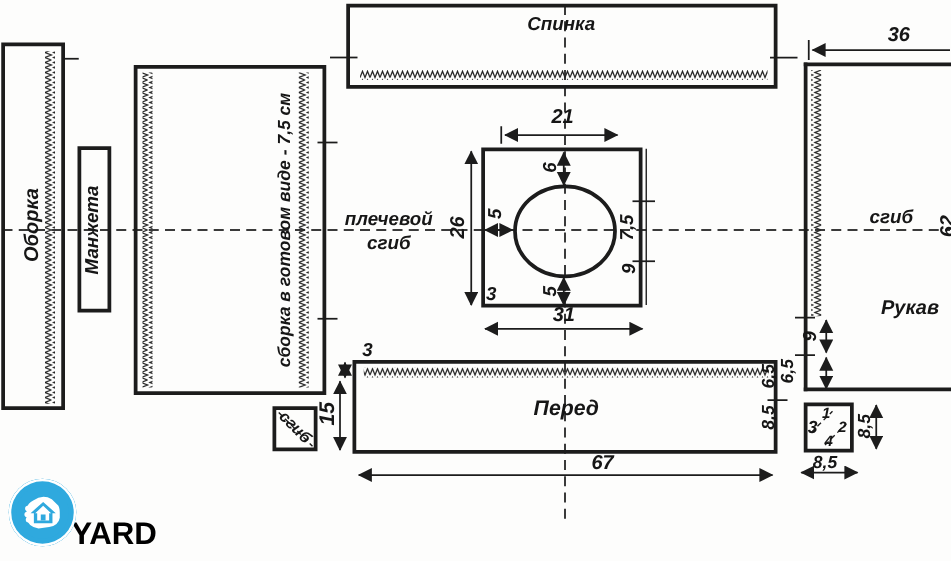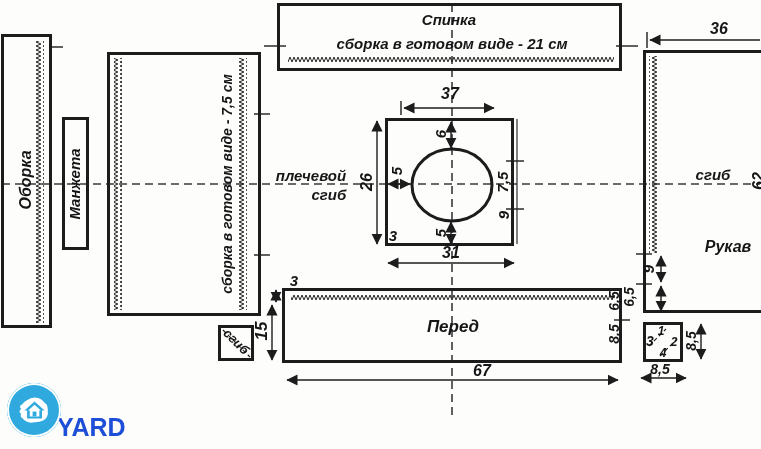--- a/index.html
+++ b/index.html
@@ -20,21 +20,21 @@
   .s12{font-size:12px;} .s13{font-size:13px;} .s14{font-size:14px;}
   .s16{font-size:16px;} .s17{font-size:17px;}
   .pre{white-space:pre-line;}
   .caption{
     position:absolute;z-index:4;left:66px;top:392px;transform:none;
     font-family:"Liberation Serif",serif;font-weight:bold;font-style:italic;
     font-size:17.5px;color:#101010;white-space:nowrap;
   }
   .brand{
     position:absolute;z-index:3;left:57px;top:412px;transform:none;
-    font-style:normal;font-weight:bold;font-size:25px;color:#1d4ed8;letter-spacing:0px;
+    font-style:normal;font-weight:bold;font-size:25px;color:#000000;letter-spacing:0px;
   }
   .logo{
     position:absolute;z-index:4;left:7px;top:383px;width:54px;height:54px;
     border-radius:50%;background:#2fa9de;display:flex;align-items:center;justify-content:center;
     box-shadow:inset 0 0 0 2px #ffffff, inset 0 0 0 6px #2fa9de;
   }
 </style>
 </head>
 <body>
 
@@ -113,29 +113,28 @@
   <div class="piece" style="left:385px;top:118px;width:129px;height:128px;"></div>
   <div class="piece" style="left:282px;top:288px;width:340px;height:75px;"></div>
   <div class="piece noR" style="left:643px;top:50px;width:118px;height:263px;"></div>
   <div class="piece" style="left:218px;top:325px;width:36px;height:36px;"></div>
   <div class="piece" style="left:643px;top:322px;width:40px;height:40px;"></div>
 
   <div class="lbl rot s16" style="left:26px;top:180px;">Оборка</div>
   <div class="lbl rot" style="left:75px;top:184px;">Манжета</div>
   <div class="lbl rot s14" style="left:228px;top:184px;">сборка в готовом виде - 7,5 см</div>
   <div class="lbl" style="left:449px;top:20px;">Спинка</div>
-  <div class="lbl" style="left:452px;top:44px;">сборка в готовом виде - 21 см</div>
-  <div class="lbl pre" style="left:311px;top:186px;text-align:right;">плечевой
+  <div class="lbl pre" style="left:311px;top:186px;">плечевой
 сгиб</div>
   <div class="lbl s17" style="left:453px;top:327px;">Перед</div>
   <div class="lbl" style="left:713px;top:175px;">сгиб</div>
   <div class="lbl s16" style="left:728px;top:247px;">Рукав</div>
   <div class="lbl rot45 s13" style="left:236px;top:342px;">сгиб</div>
 
-  <div class="lbl s16" style="left:450px;top:94px;">37</div>
+  <div class="lbl s16" style="left:450px;top:94px;">21</div>
   <div class="lbl rot s16" style="left:367px;top:182px;">26</div>
   <div class="lbl rot" style="left:441px;top:134px;">6</div>
   <div class="lbl rot" style="left:397px;top:171px;">5</div>
   <div class="lbl rot" style="left:441px;top:233px;">5</div>
   <div class="lbl rot" style="left:503px;top:182px;">7,5</div>
   <div class="lbl rot" style="left:504px;top:215px;">9</div>
   <div class="lbl" style="left:393px;top:236px;">3</div>
   <div class="lbl s16" style="left:451px;top:253px;">31</div>
 
   <div class="lbl s16" style="left:719px;top:29px;">36</div>

